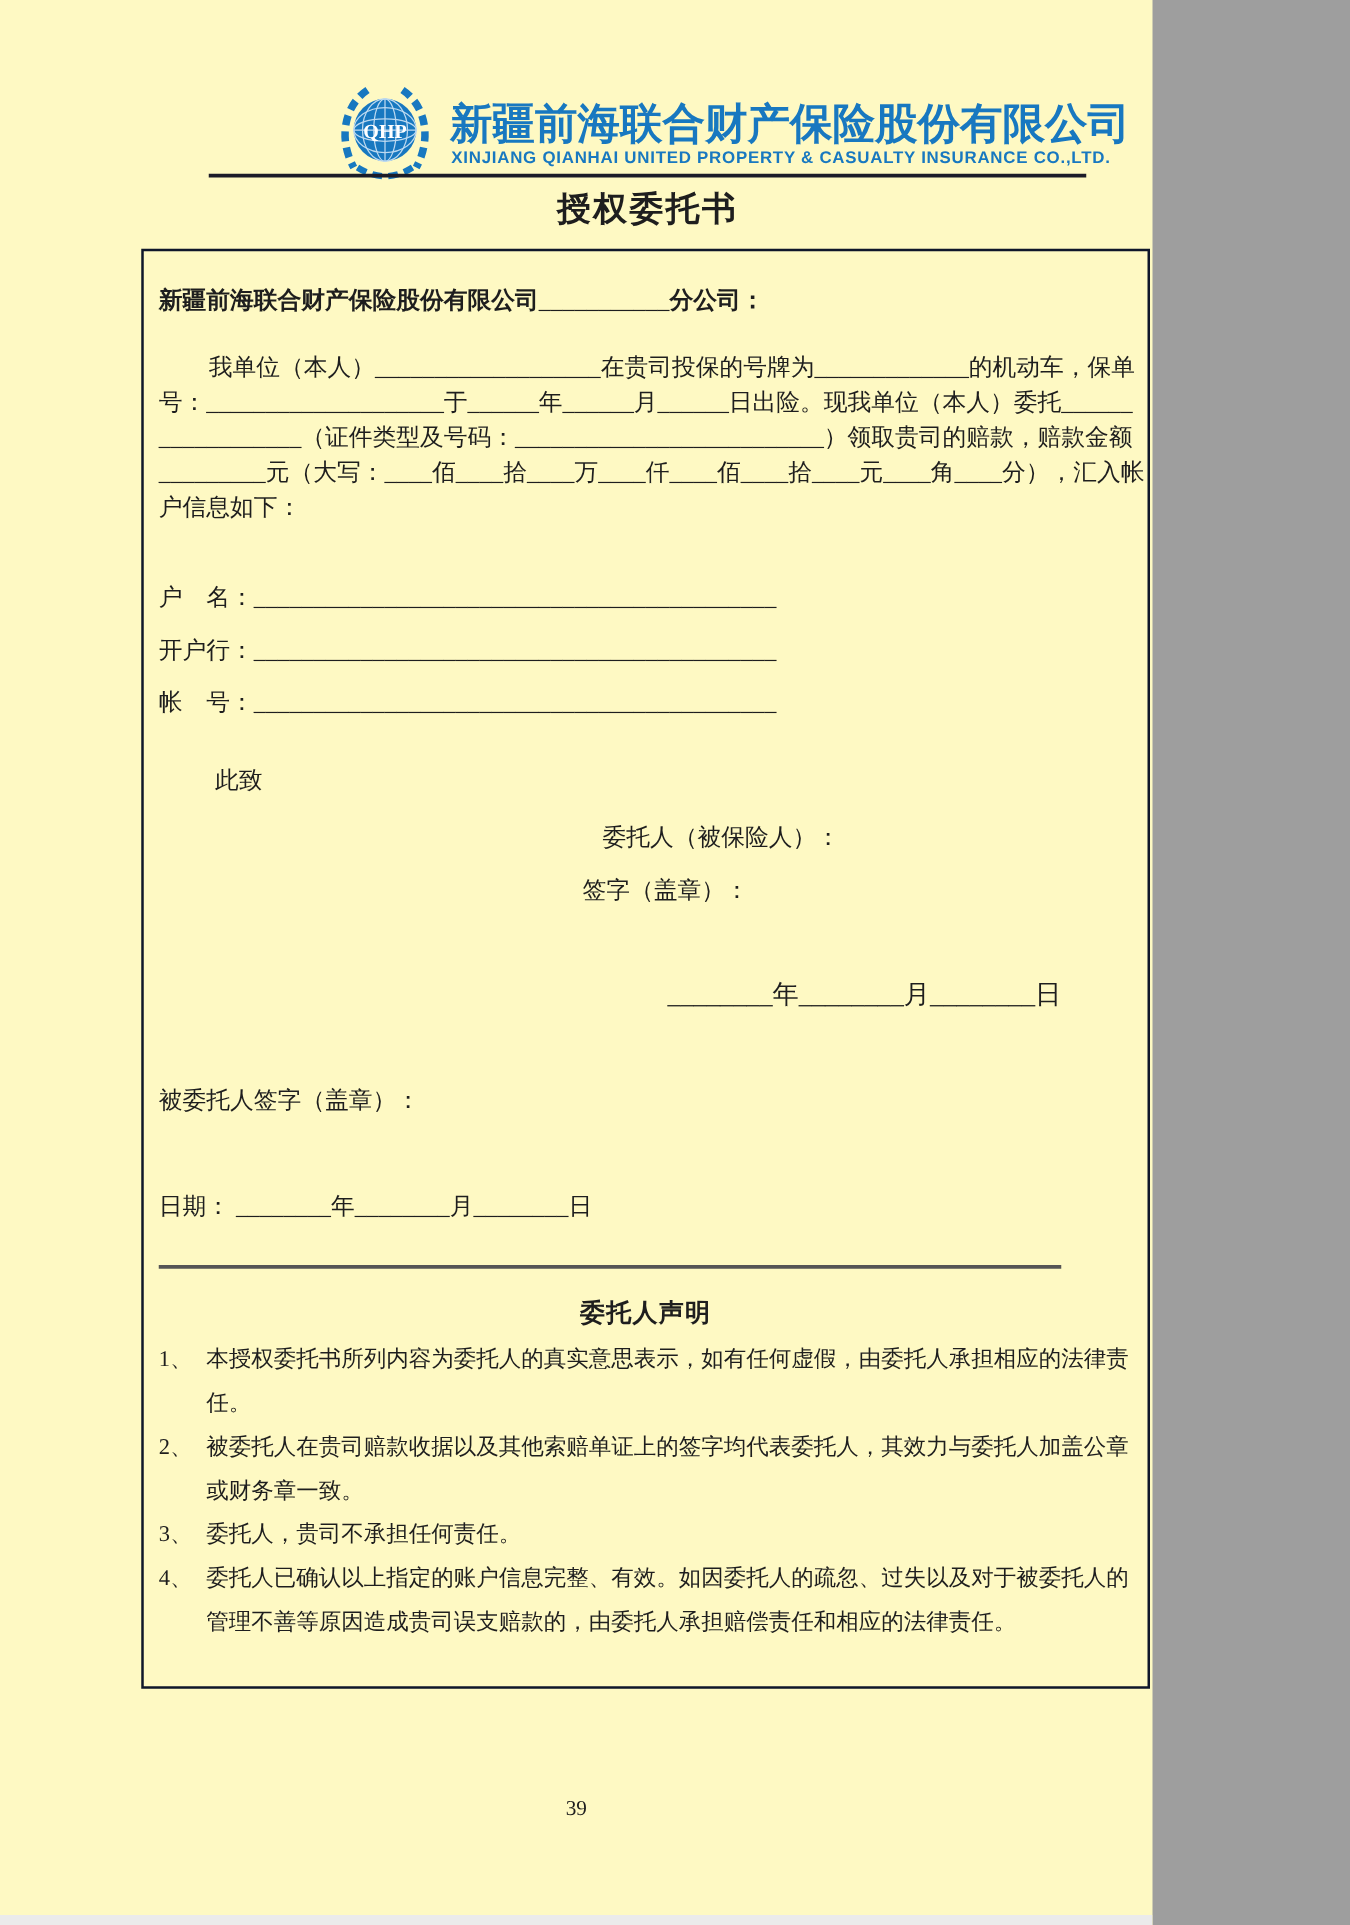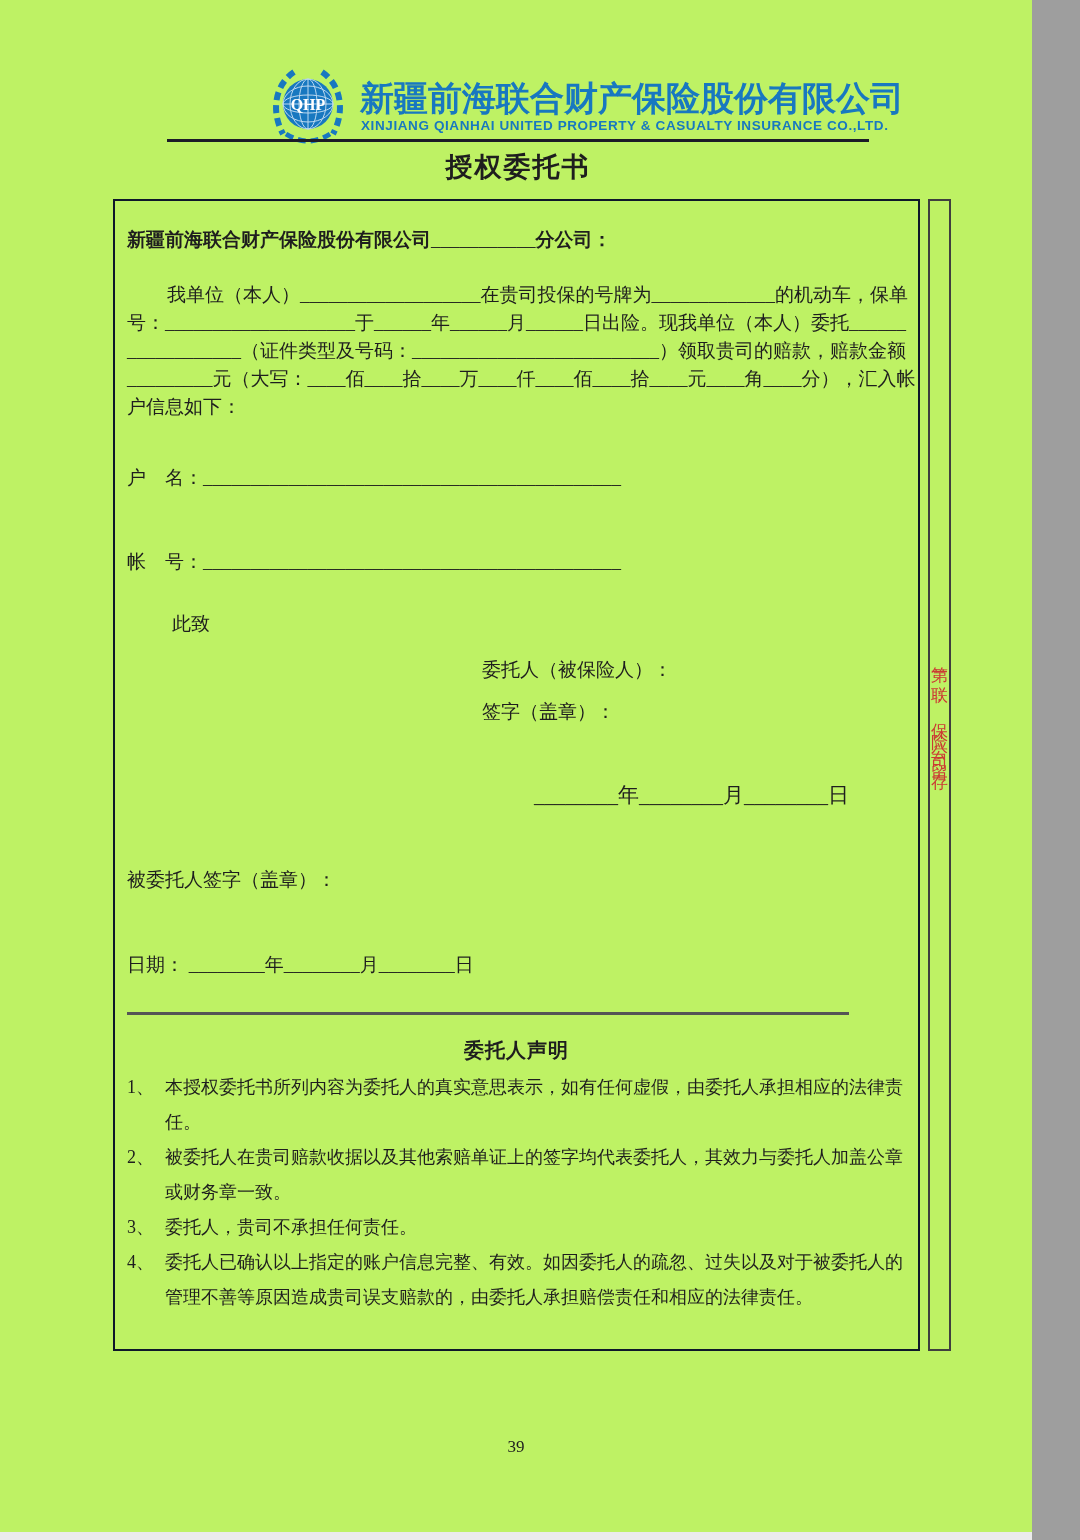--- a/index.html
+++ b/index.html
@@ -1,19 +1,19 @@
 <!DOCTYPE html>
 <html><head>
 <meta charset="utf-8">
 <style>
   * { margin:0; padding:0; box-sizing:border-box; }
   body { background:#9e9e9e; }
   .page {
-    position:relative; width:1032px; height:1540px;
-    background:#bef264; overflow:hidden;
+    position:relative; width:922px; height:1540px;
+    background:#fef9c3; overflow:hidden;
     font-family:"Liberation Serif","DejaVu Serif",serif;
     color:#1e1e1e;
   }
   
   .emblem { position:absolute; left:258px; top:66px; width:100px; height:88px; }
   .company-cn {
     position:absolute; left:360px; top:76px; font-size:34px; font-weight:bold;
     font-family:"Liberation Sans","DejaVu Sans",sans-serif; letter-spacing:0px;
     white-space:nowrap;
   }
@@ -35,21 +35,21 @@
   }
   .abs { position:absolute; white-space:nowrap; }
   .salutation { left:12px; top:26px; font-size:19px; font-weight:bold; }
   .salutation .blank { font-weight:normal; }
   .para { left:12px; top:80px; font-size:19px; line-height:28px; }
   .para .indent { text-indent:40px; }
   .acct-row { left:12px; font-size:19px; }
   .acct-1 { top:264px; } .acct-2 { top:306px; } .acct-3 { top:348px; }
   .cizhi { left:57px; top:410px; font-size:19px; }
   .principal { left:367px; top:456px; font-size:19px;text-align:right; }
-  .sign { left:367px; top:498px; font-size:19px; }
+  .sign { left:351px; top:498px; font-size:19px; }
   .date-line { left:419px; top:580px; font-size:21px; }
   .attorney-sign { left:12px; top:666px; font-size:19px; }
   .attorney-date { left:12px; top:751px; font-size:19px; }
   .divider { position:absolute; left:12px; top:811px; width:722px; height:3px; background:#555; }
   .decl-heading {
     position:absolute; left:0; top:836px; width:100%; text-align:center;
     font-size:20px; font-weight:bold; letter-spacing:1px;
     font-family:"Liberation Sans","DejaVu Sans",sans-serif;
   }
   .decl-list { position:absolute; left:12px; top:869px; width:785px; }
@@ -109,20 +109,23 @@
       <div class="indent">我单位（本人）___________________在贵司投保的号牌为_____________的机动车，保单</div>
       <div>号：____________________于______年______月______日出险。现我单位（本人）委托______</div>
       <div>____________（证件类型及号码：__________________________）领取贵司的赔款，赔款金额</div>
       <div>_________元（大写：____佰____拾____万____仟____佰____拾____元____角____分），汇入帐</div>
       <div>户信息如下：</div>
     </div>
 
     <div class="abs acct-row acct-1">
       <span>户　名：</span><span>____________________________________________</span>
     </div>
+    <div class="abs acct-row acct-2">
+      <span>开户行：</span><span>____________________________________________</span>
+    </div>
     <div class="abs acct-row acct-3">
       <span>帐　号：</span><span>____________________________________________</span>
     </div>
 
     <div class="abs cizhi">此致</div>
     <div class="abs principal">委托人（被保险人）：</div>
     <div class="abs sign">签字（盖章）：</div>
     <div class="abs date-line">________年________月________日</div>
 
     <div class="abs attorney-sign">被委托人签字（盖章）：</div>

